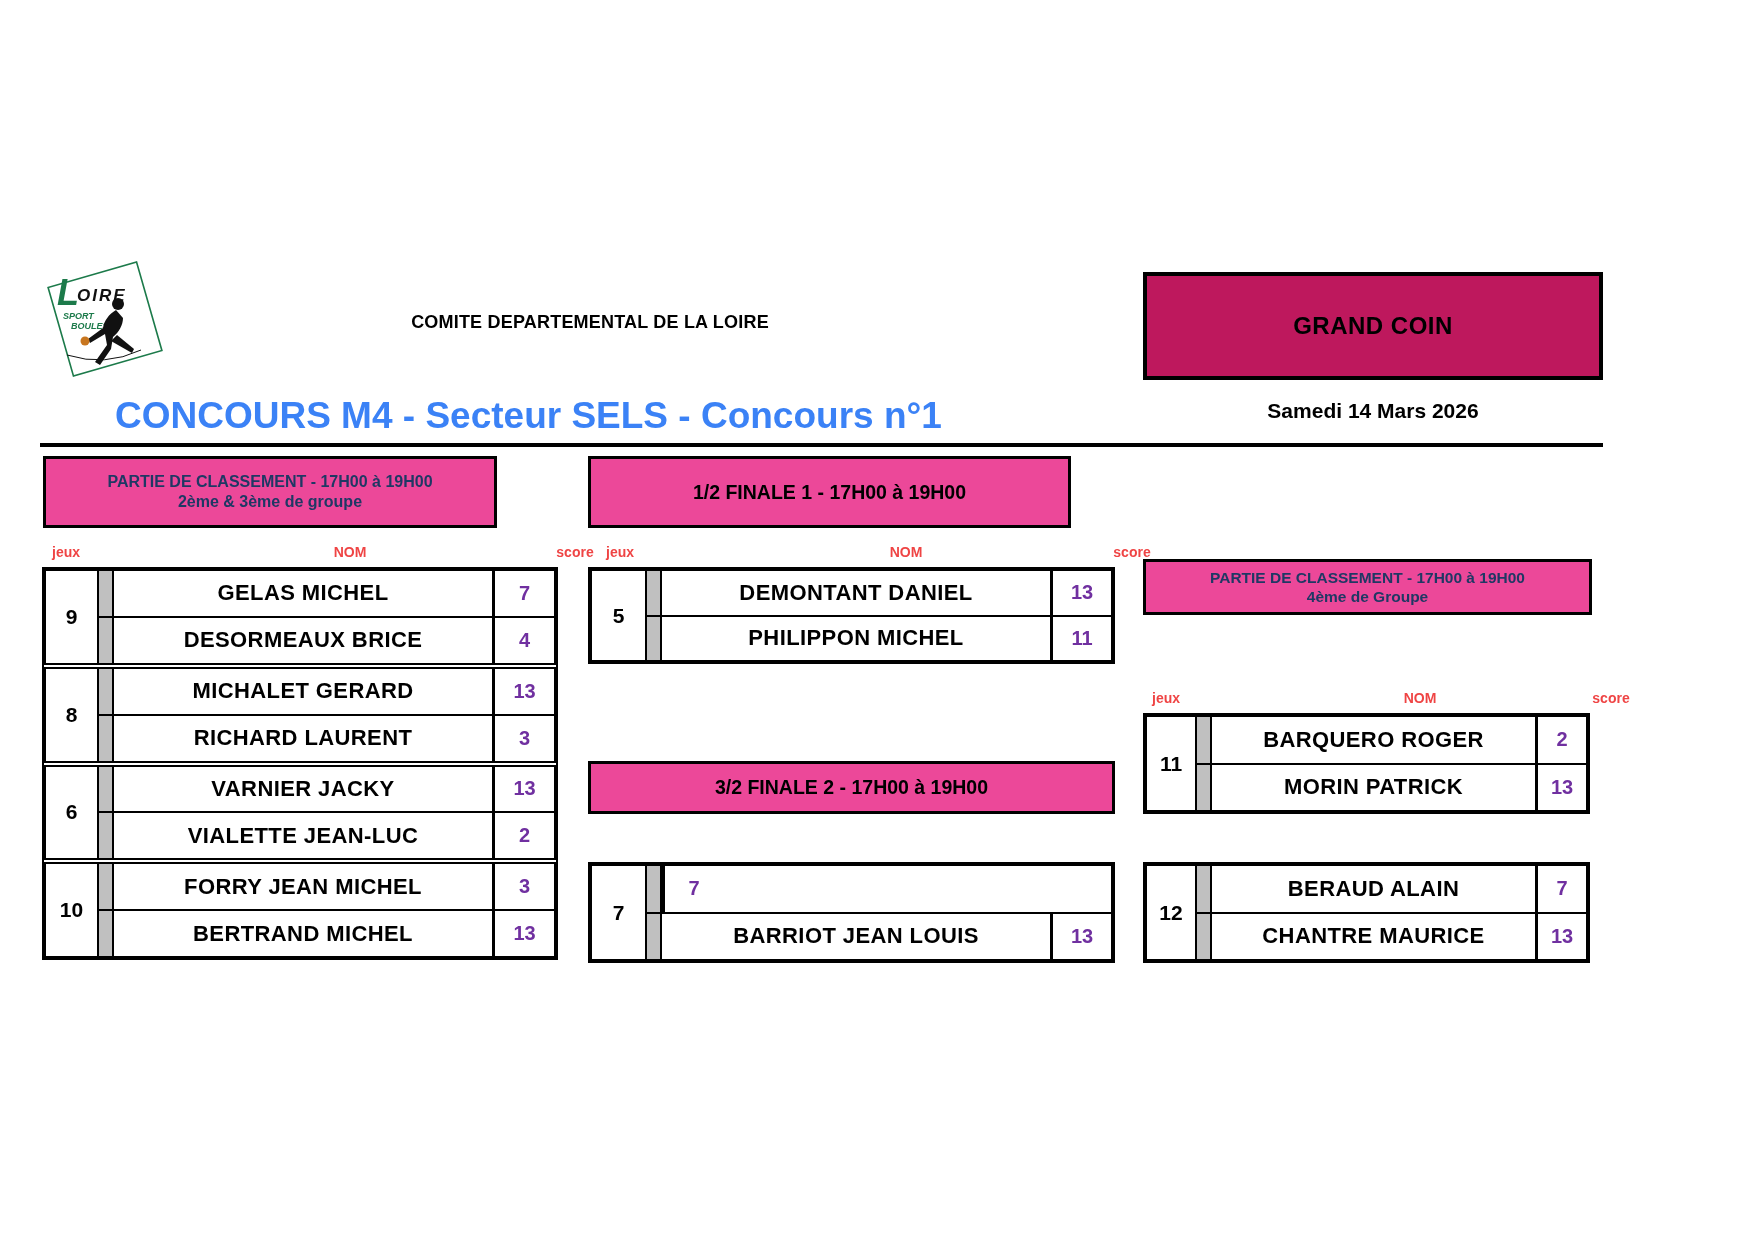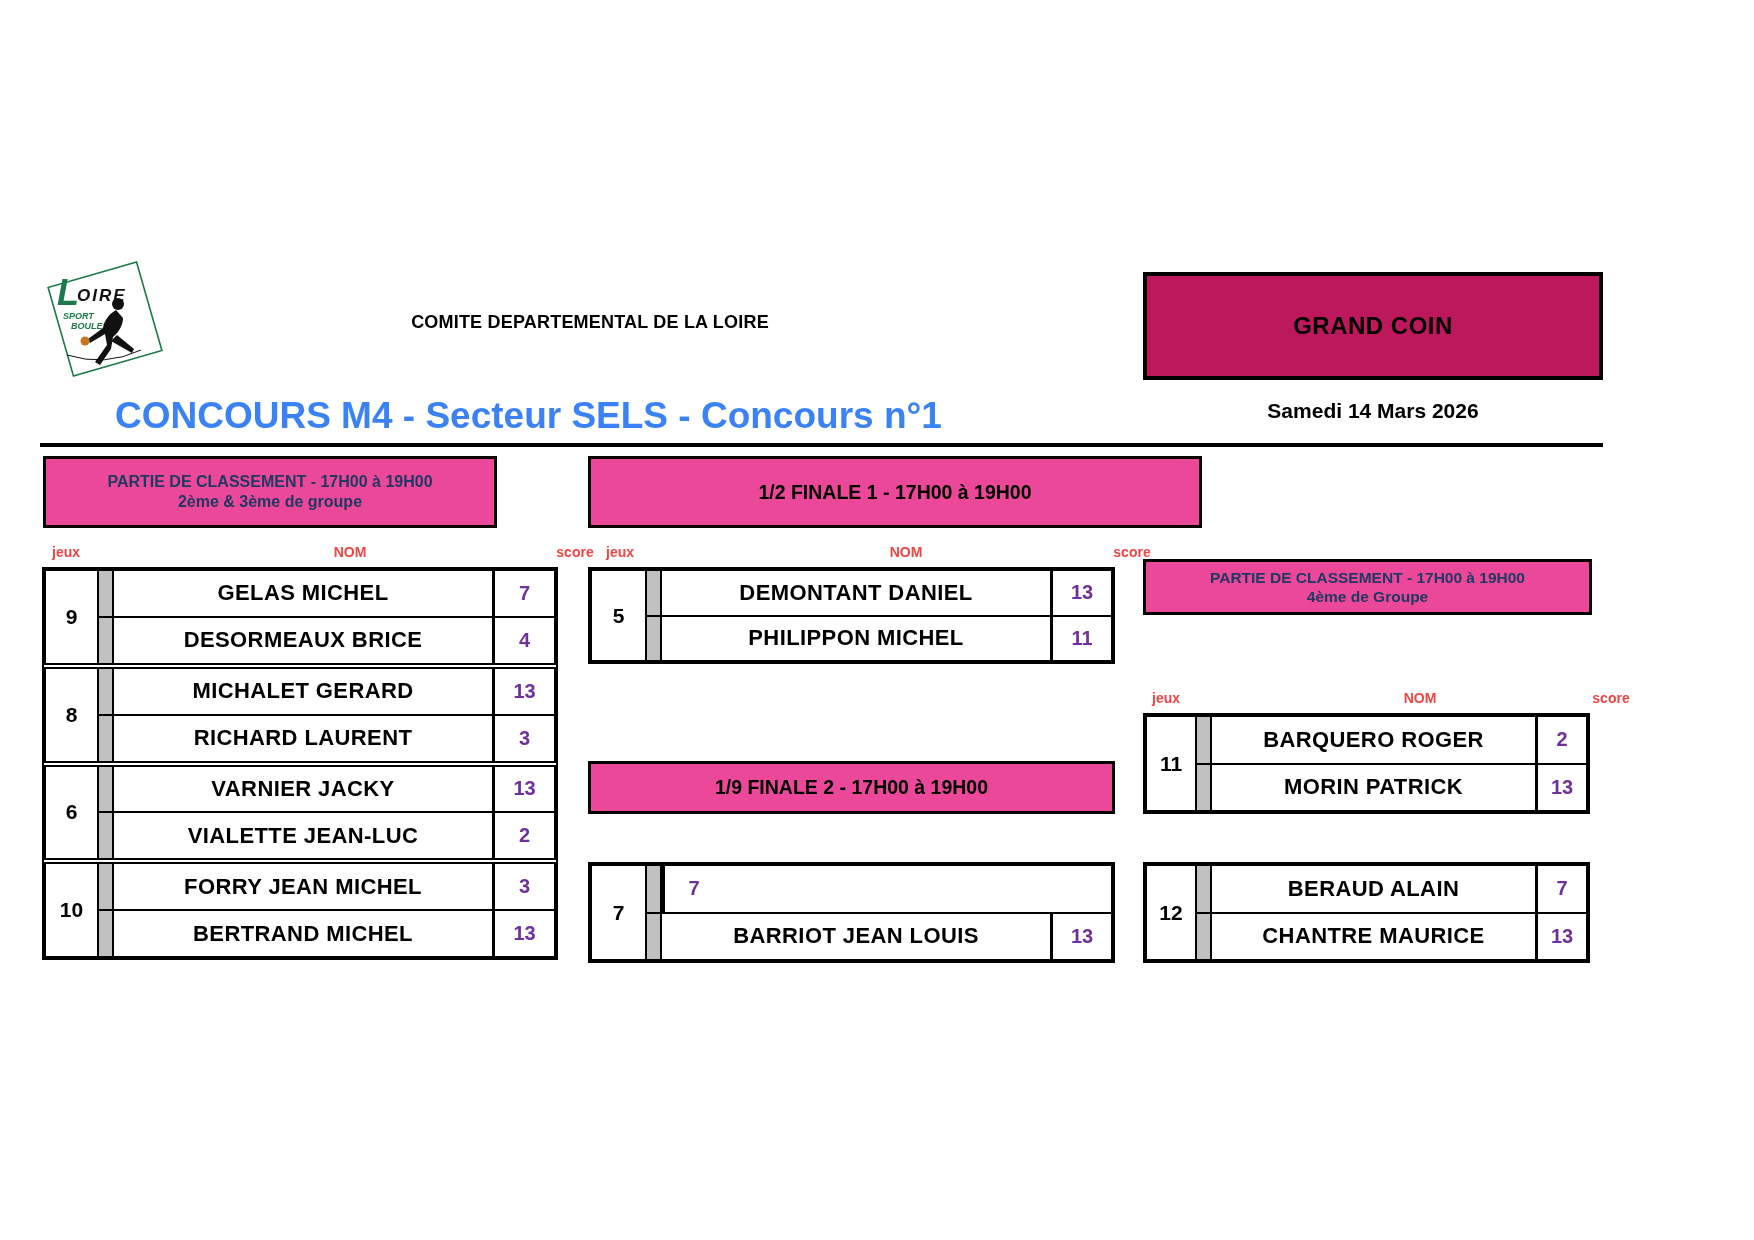--- a/index.html
+++ b/index.html
@@ -22,21 +22,21 @@
   .maintitle{left:115px;top:395px;width:1000px;text-align:left;
              font-size:37px;font-weight:bold;color:#3b82f6;}
   .rule{left:40px;top:443px;width:1563px;height:4px;background:#000;}
 
   
   .ybox{position:absolute;background:#ec4899;border:3px solid #000;box-sizing:border-box;
         display:flex;flex-direction:column;align-items:center;justify-content:center;
         text-align:center;font-weight:bold;line-height:1.25;}
   .ybox.navy{color:#1F3864;}
   .yb-left{left:43px;top:456px;width:454px;height:72px;font-size:16px;}
-  .yb-f1{left:588px;top:456px;width:614px;height:72px;font-size:19.5px;}
+  .yb-f1{left:588px;top:456px;width:483px;height:72px;font-size:19.5px;}
   .yb-right{left:1143px;top:559px;width:449px;height:56px;font-size:15.5px;}
   .yb-f2{left:588px;top:761px;width:527px;height:53px;font-size:19.5px;}
 
   
   .collabels{position:absolute;height:22px;font-size:14px;color:#ef4444;font-weight:bold;}
   .collabels span{position:absolute;bottom:2px;white-space:nowrap;}
   .cc{transform:translateX(-50%);margin-left:48px;}
 
   
   .tbl{position:absolute;display:flex;flex-direction:column;gap:2px;
@@ -107,21 +107,21 @@
 <div class="ybox yb-f1">
   <span>1/2 FINALE 1 - 17H00 à 19H00</span>
 </div>
 
 <div class="ybox navy yb-right">
   <span>PARTIE DE CLASSEMENT - 17H00 à 19H00</span>
   <span>4ème de Groupe</span>
 </div>
 
 <div class="ybox yb-f2">
-  <span>1/9 FINALE 2 - 17H00 à 19H00</span>
+  <span>3/2 FINALE 2 - 17H00 à 19H00</span>
 </div>
 
 <div class="collabels lab-left">
   <span style="left:10px">jeux</span>
   <span class="cc" style="left:260px">NOM</span>
   <span class="cc" style="left:485px">score</span>
 </div>
 <div class="collabels lab-mid">
   <span style="left:18px">jeux</span>
   <span class="cc" style="left:270px">NOM</span>

